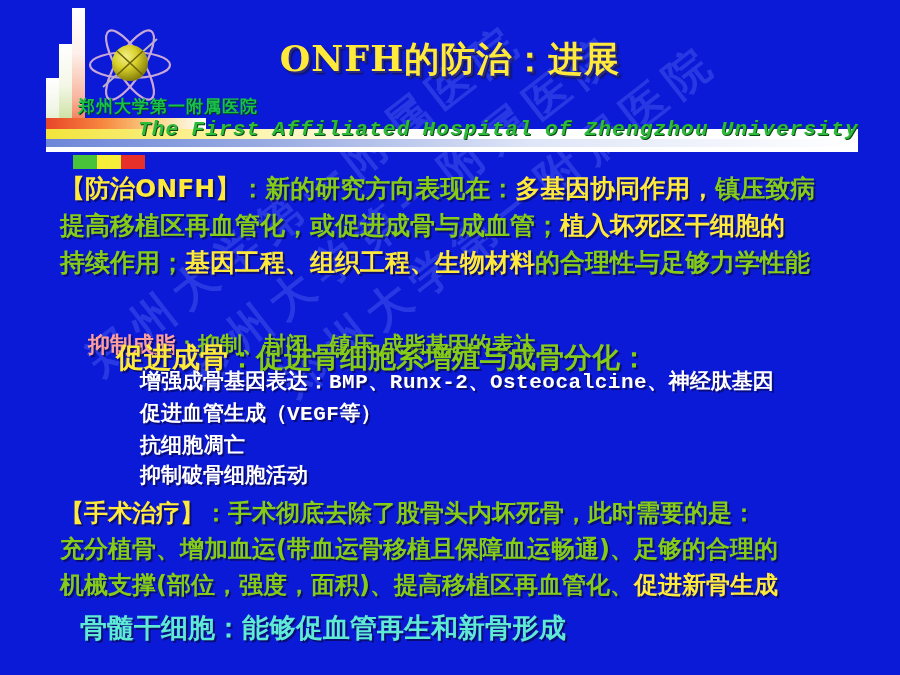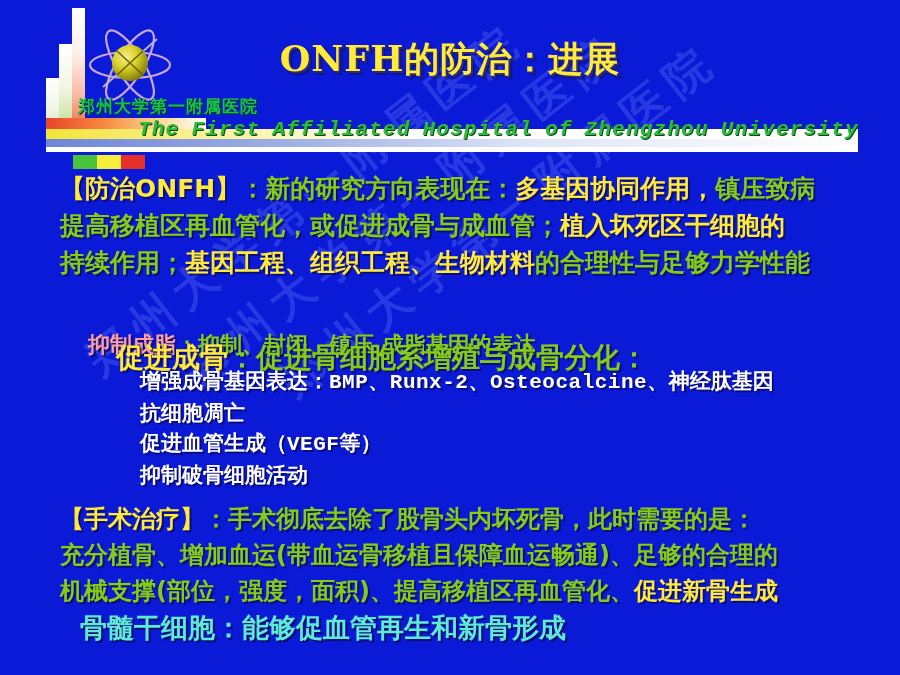--- a/index.html
+++ b/index.html
@@ -139,21 +139,21 @@
     position:absolute;left:140px;top:208px;
     font-size:21px;line-height:30px;font-weight:bold;
     color:#ffffff;
     text-shadow:2px 2px 0 rgba(10,10,90,.75);
   }
   .sublist div{white-space:nowrap;}
   .mono{font-family:Liberation Mono, monospace;letter-spacing:.5px;}
 
   .blk2{position:absolute;left:60px;top:337px;width:800px;}
   .blk2 .l{display:block;white-space:nowrap;font-size:24px;line-height:36px;}
-  .blk2 .l.first{font-size:24px;margin-top:6px;}
+  .blk2 .l.first{font-size:24px;}
 
   .blk3{
     position:absolute;left:80px;top:452px;
     font-size:27px;font-weight:bold;color:#5eead4;
     text-shadow:2px 2px 0 rgba(10,10,90,.8);
     white-space:nowrap;
     font-family:"DejaVu Sans","Liberation Sans",sans-serif;
   }
 </style>
 </head>
@@ -221,22 +221,22 @@
       <span class="l"><span class="w">提高移植区再血管化，或促进成骨与成血管；</span><span class="y">植入坏死区干细胞的</span></span>
       <span class="l"><span class="w">持续作用；</span><span class="y">基因工程、组织工程、生物材料</span><span class="w">的合理性与足够力学性能</span></span>
     </div>
 
     <div class="para line-inhibit"><span class="pink">抑制成脂</span><span class="w">：抑制、封闭、镇压  成脂基因的表达</span></div>
 
     <div class="para line-promote"><span class="y">促进成骨</span><span class="w">：促进骨细胞系增殖与成骨分化：</span></div>
 
     <div class="sublist">
       <div><span>增强成骨基因表达：</span><span class="mono">BMP、Runx-2、Osteocalcine、</span><span>神经肽基因</span></div>
+      <div><span>促进血管生成（</span><span class="mono">VEGF</span><span>等）</span></div>
       <div>抗细胞凋亡</div>
-      <div><span>促进血管生成（</span><span class="mono">VEGF</span><span>等）</span></div>
       <div>抑制破骨细胞活动</div>
     </div>
 
     <div class="para blk2">
       <span class="l first"><span class="y">【手术治疗】</span><span class="w">：手术彻底去除了股骨头内坏死骨，此时需要的是：</span></span>
       <span class="l"><span class="w">充分植骨、增加血运(带血运骨移植且保障血运畅通)、足够的合理的</span></span>
       <span class="l"><span class="w">机械支撑(部位，强度，面积)、提高移植区再血管化、</span><span class="y">促进新骨生成</span></span>
     </div>
 
     <div class="blk3">骨髓干细胞：能够促血管再生和新骨形成</div>

